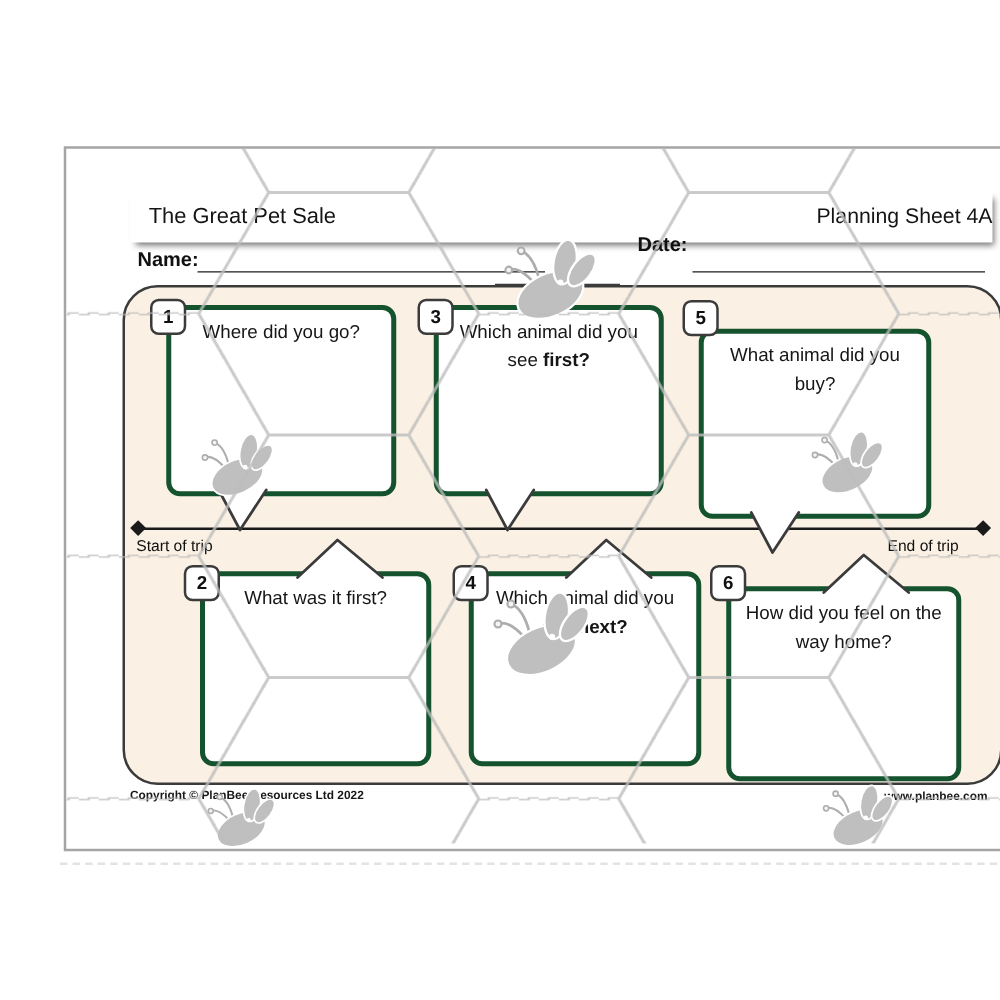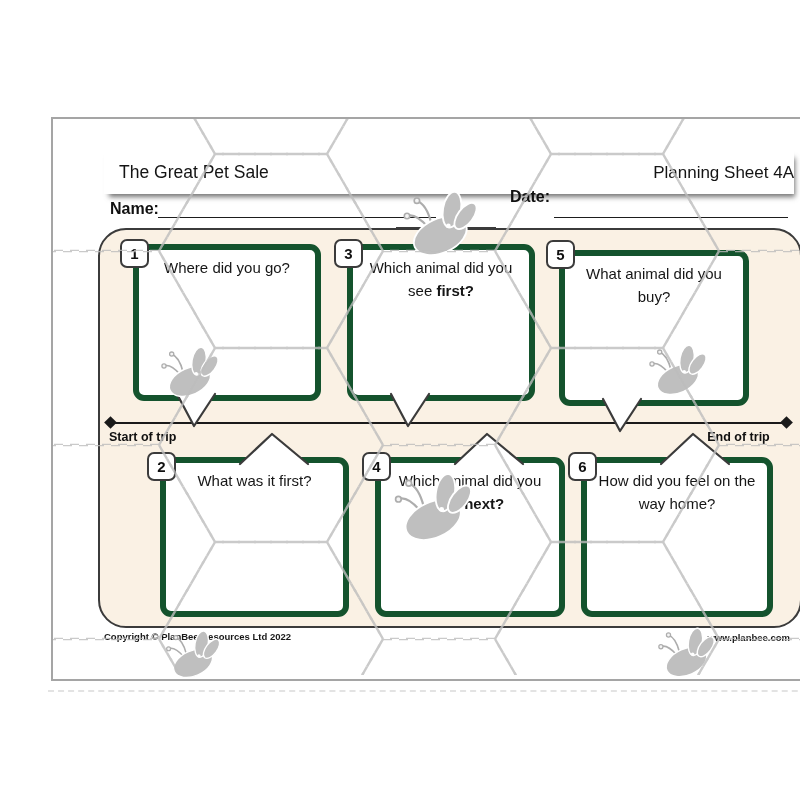--- a/index.html
+++ b/index.html
@@ -22,33 +22,33 @@
               display:flex;align-items:center;justify-content:space-between;
               box-shadow:3px 5px 5px -2px rgba(70,70,70,0.75);}
   .header-title{font-size:17.5px;padding-left:15px;color:#141414;}
   .header-sheet{font-size:17px;color:#141414;}
 
   
   .field-label{z-index:4;font-size:16px;font-weight:bold;color:#101010;}
   .uline{z-index:4;height:0;border-bottom:1.7px solid #1d1d1d;}
 
   
-  .bubble{background:#ffffff;border:6px solid #14532d;border-radius:11px;z-index:4;}
+  .bubble{background:#ffffff;border:4px solid #14532d;border-radius:11px;z-index:4;}
   .q{padding:7px 8px 0 8px;text-align:center;font-size:15px;line-height:1.5;color:#161616;}
   .q b{font-weight:bold;}
   .tail{position:absolute;overflow:visible;z-index:5;}
   .tail path{fill:#ffffff;stroke:#3b3b3b;stroke-width:2.2;stroke-linejoin:round;stroke-linecap:round;}
   .badge{width:25px;height:25px;background:#ffffff;border:2px solid #3b3b3b;border-radius:7px;
          display:flex;align-items:center;justify-content:center;font-size:15px;font-weight:bold;
          z-index:6;color:#101010;}
 
   
   .tl-line{left:62px;top:422px;width:678px;height:0;border-top:2.6px solid #1a1a1a;z-index:4;}
   .tl-diamond{width:9px;height:9px;background:#1a1a1a;transform:rotate(45deg);z-index:4;}
-  .tl-label{z-index:4;font-size:12.5px;font-weight:bold;color:#101010;}
+  .tl-label{z-index:4;font-size:12.5px;font-weight:normal;color:#101010;}
 
   
   .footer-text{z-index:4;font-size:9.5px;font-weight:bold;color:#181818;}
 
   
   .bee{z-index:5;overflow:visible;}
   .bee-part{fill:#bfbfbf;stroke:#ffffff;stroke-width:2;}
   .bee-ant{fill:none;stroke:#adadad;stroke-width:2.4;}
   .bee-tip{fill:#f4f4f4;stroke:#adadad;stroke-width:1.8;}
 
@@ -114,21 +114,21 @@
     </svg>
 
   <div class="abs bubble" style="left:299px;top:244px;width:176px;height:145px">
     <div class="q"><span>Which animal did you see </span><b>first?</b><span></span></div>
     <svg class="tail" style="left:36px;top:calc(100% - 3px)" width="42" height="36">
         <path d="M2,2 L19,34 L40,2"></path>
       </svg>
   </div>
   <div class="abs badge" style="left:286px;top:239px">3</div>
 
-  <div class="abs bubble" style="left:511px;top:250px;width:178px;height:144px">
+  <div class="abs bubble" style="left:511px;top:263px;width:178px;height:144px">
     <div class="q"><span>What animal did you buy?</span><b></b><span></span></div>
     <svg class="tail" style="left:36px;top:calc(100% - 3px)" width="42" height="36">
         <path d="M2,2 L19,34 L40,2"></path>
       </svg>
   </div>
   <div class="abs badge" style="left:498px;top:240px">5</div>
   <svg class="abs bee" style="left:597px;top:343px" width="70" viewBox="0 0 100 78">
       <use href="#bee-symbol"></use>
     </svg>
 
@@ -144,21 +144,21 @@
     <div class="q"><span>Which animal did you see </span><b>next?</b><span></span></div>
     <svg class="tail" style="left:72px;top:-31px" width="72" height="34">
         <path d="M2,32 L34,2 L70,32"></path>
       </svg>
   </div>
   <div class="abs badge" style="left:314px;top:452px">4</div>
   <svg class="abs bee" style="left:341px;top:471px" width="94" viewBox="0 0 100 78">
       <use href="#bee-symbol"></use>
     </svg>
 
-  <div class="abs bubble" style="left:533px;top:457px;width:180px;height:148px">
+  <div class="abs bubble" style="left:533px;top:469px;width:180px;height:148px">
     <div class="q"><span>How did you feel on the way home?</span><b></b><span></span></div>
     <svg class="tail" style="left:72px;top:-31px" width="72" height="34">
         <path d="M2,32 L34,2 L70,32"></path>
       </svg>
   </div>
   <div class="abs badge" style="left:520px;top:452px">6</div>
 
   <span class="abs footer-text" style="left:56px;top:631px">Copyright © PlanBee Resources Ltd 2022</span>
   <span class="abs footer-text" style="left:620px;top:632px;width:122px;text-align:right">www.planbee.com</span>
   <svg class="abs bee" style="left:114px;top:629px" width="66" viewBox="0 0 100 78">

